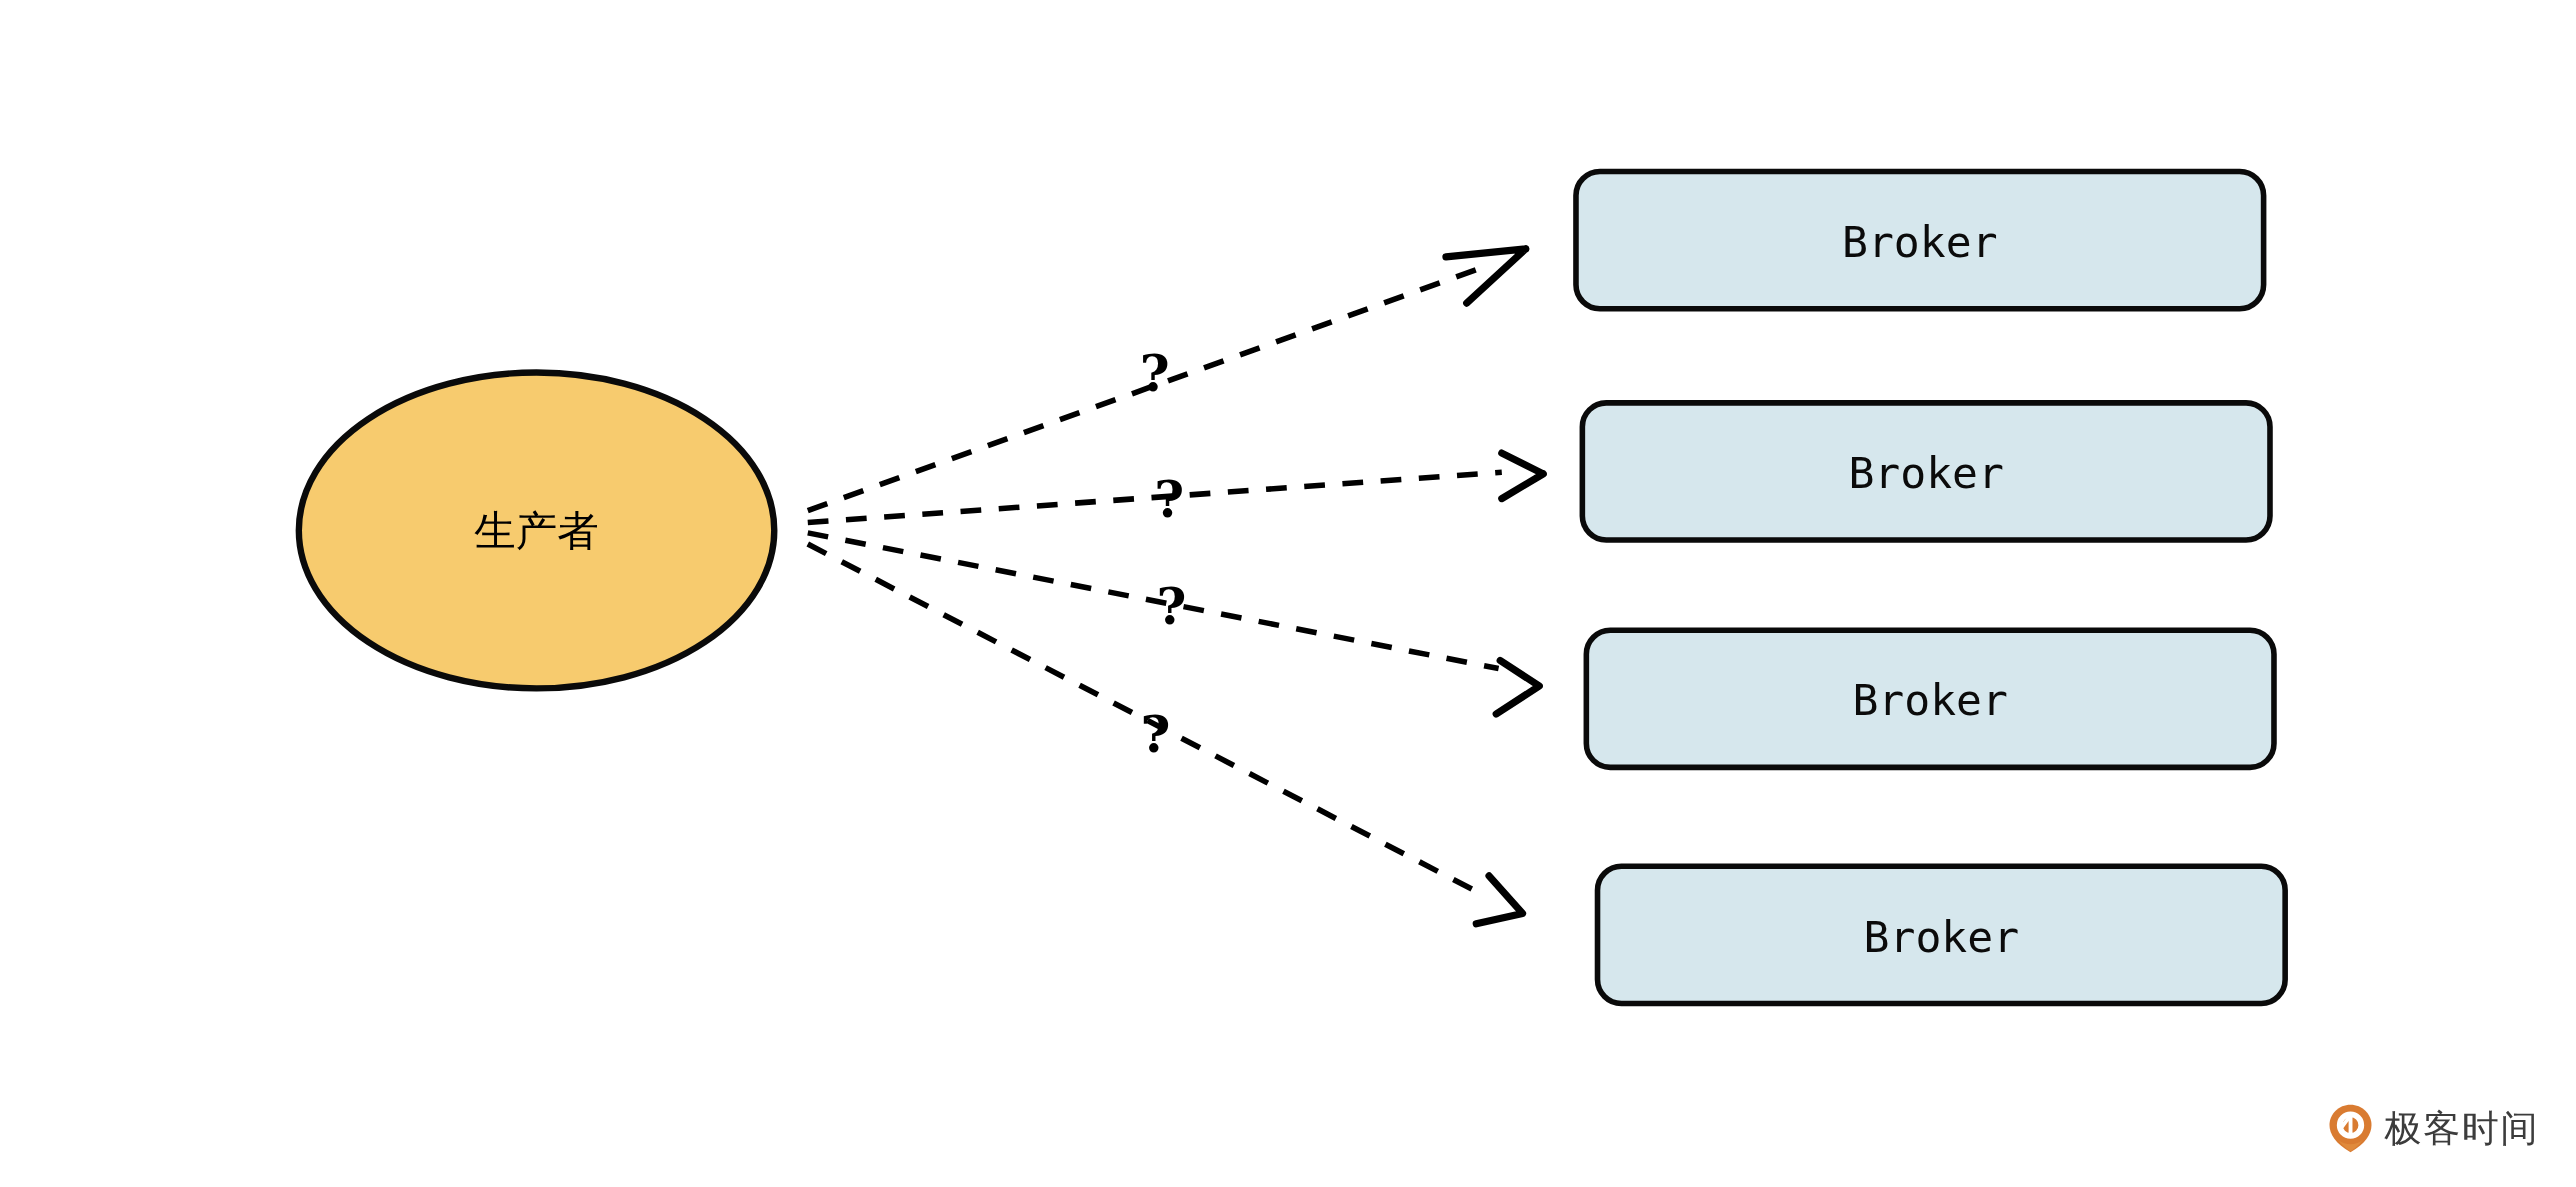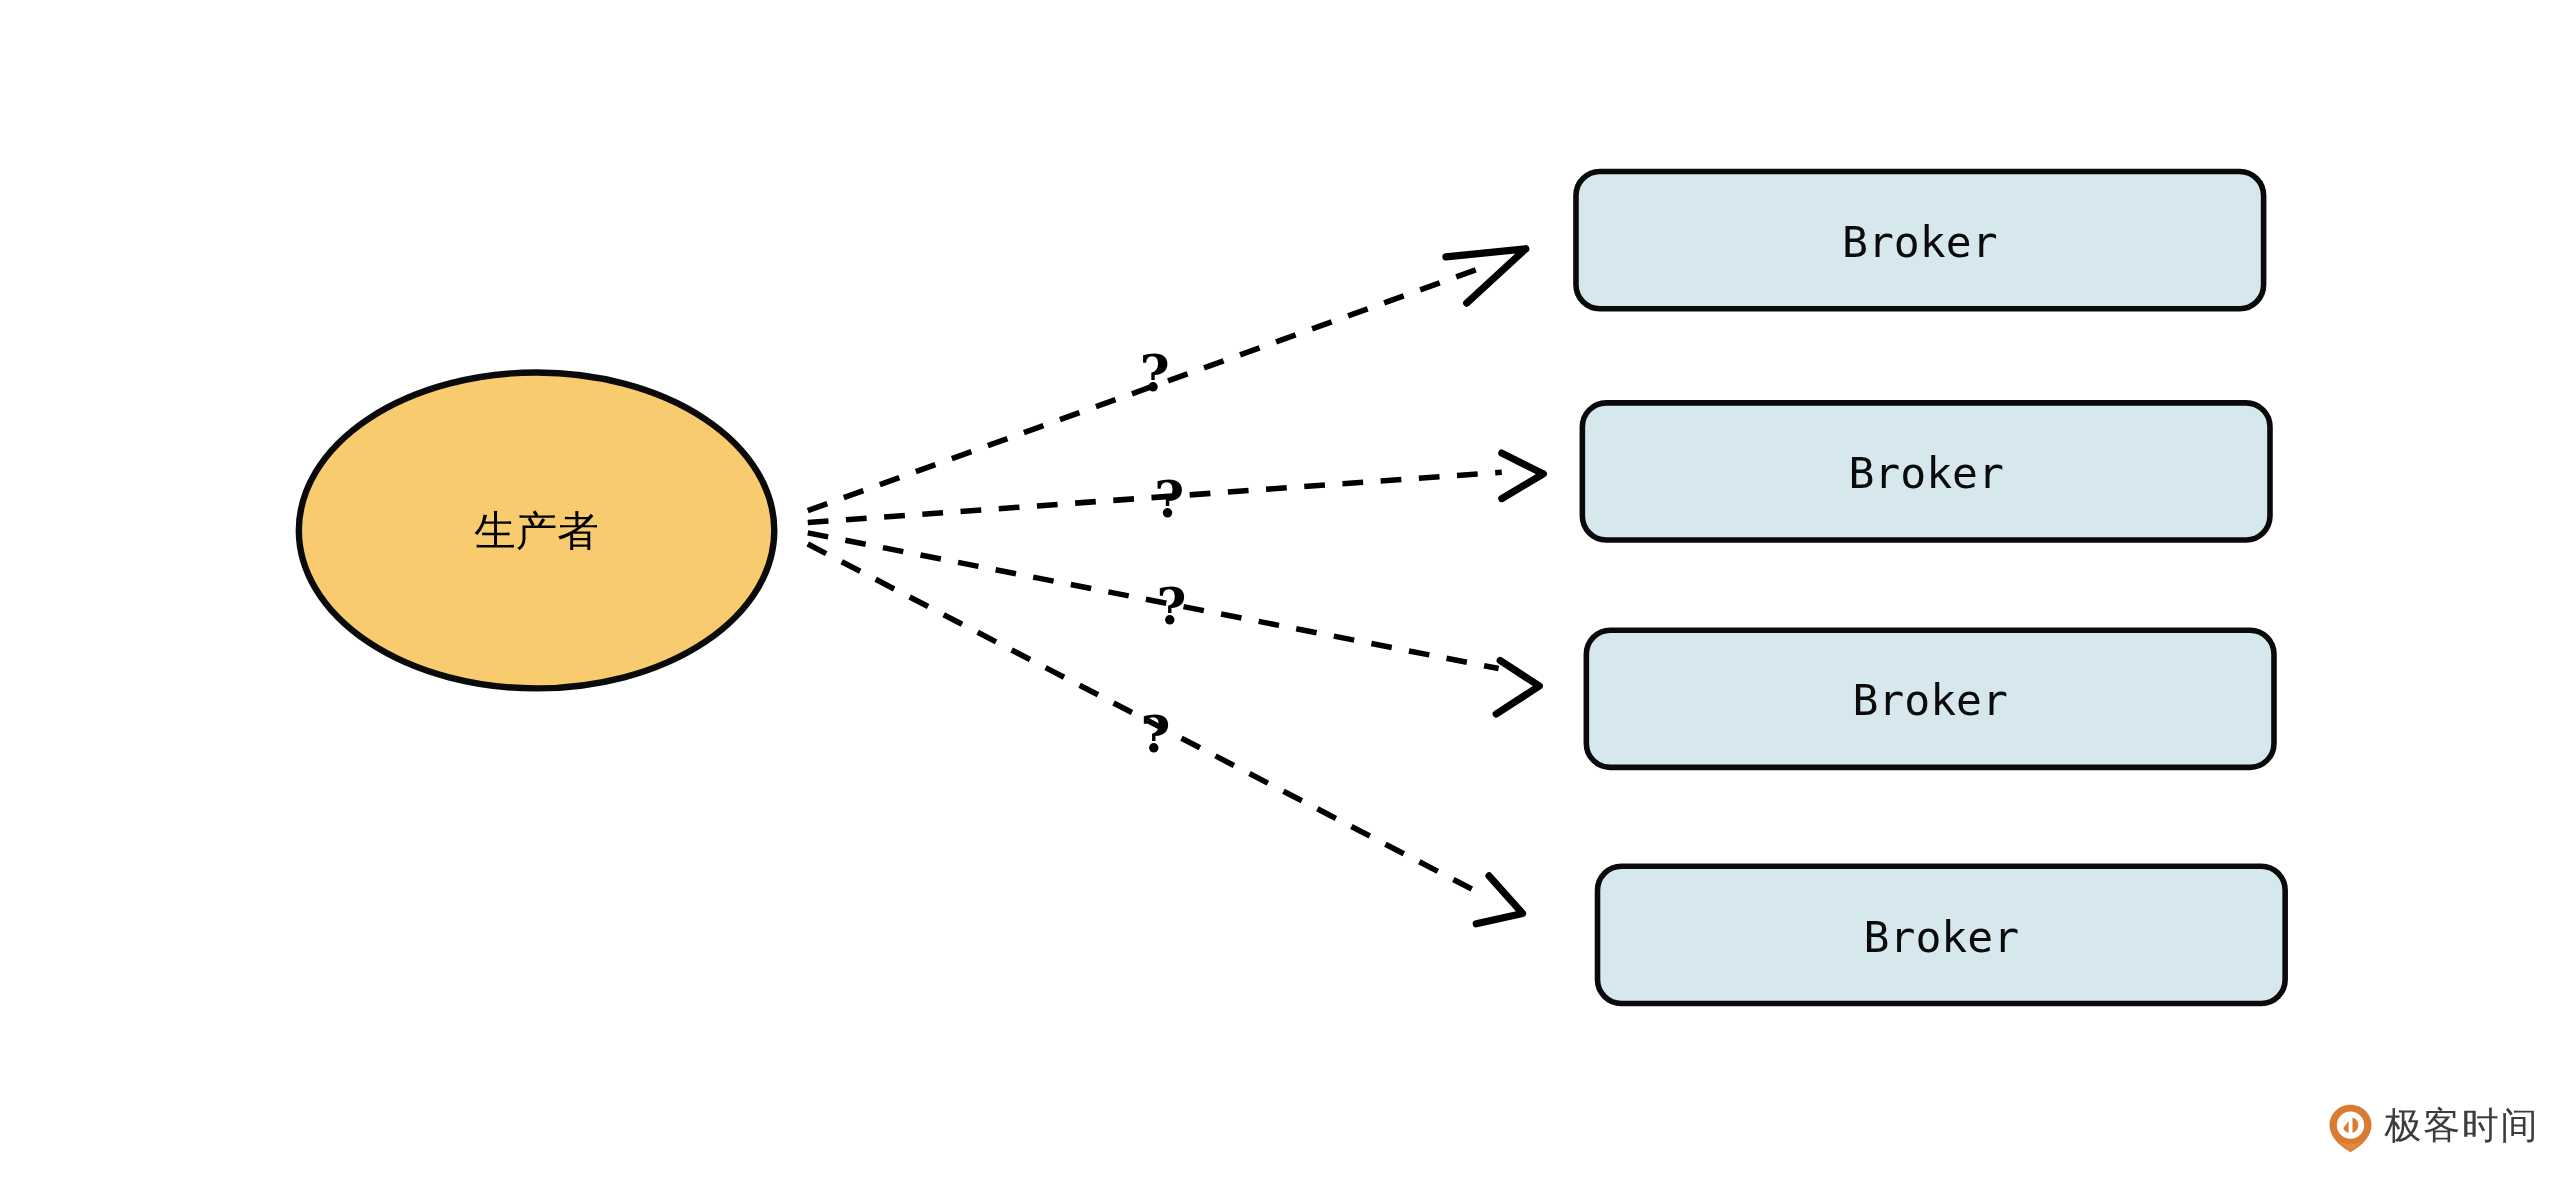--- a/index.html
+++ b/index.html
@@ -67,21 +67,21 @@
   #watermark {
     position: absolute;
     right: 37px;
     bottom: 34px;
     display: flex;
     align-items: center;
     gap: 11.2px;
     user-select: none;
   }
   #watermark .wm-text {
-    font-family: Liberation Mono, monospace;
+    font-family: Liberation Sans, sans-serif;
     font-size: 37px;
     letter-spacing: 1.6px;
     color: #3c3c3c;
     line-height: 1;
   }
 </style>
 </head>
 <body>
 
 <div id="stage">

